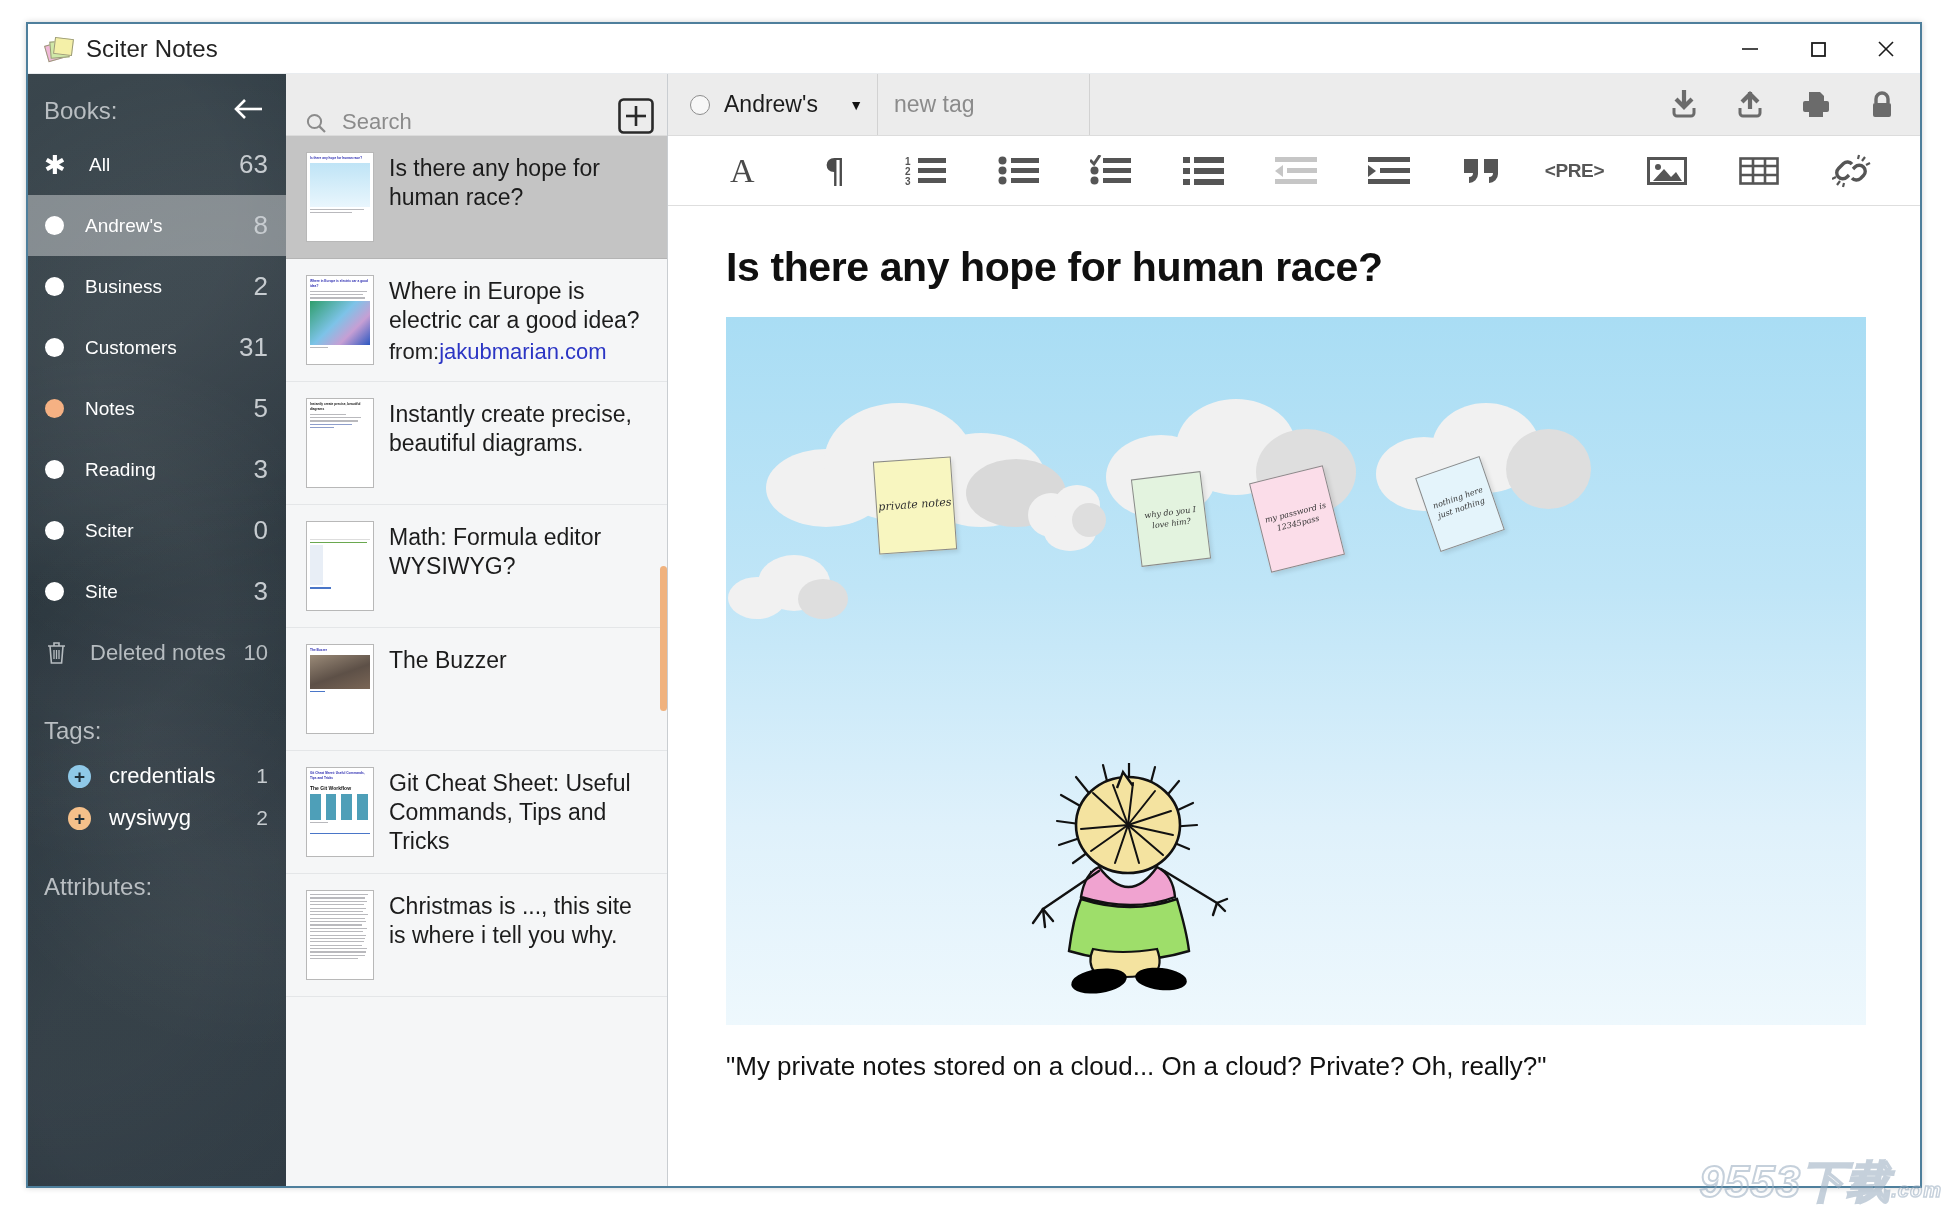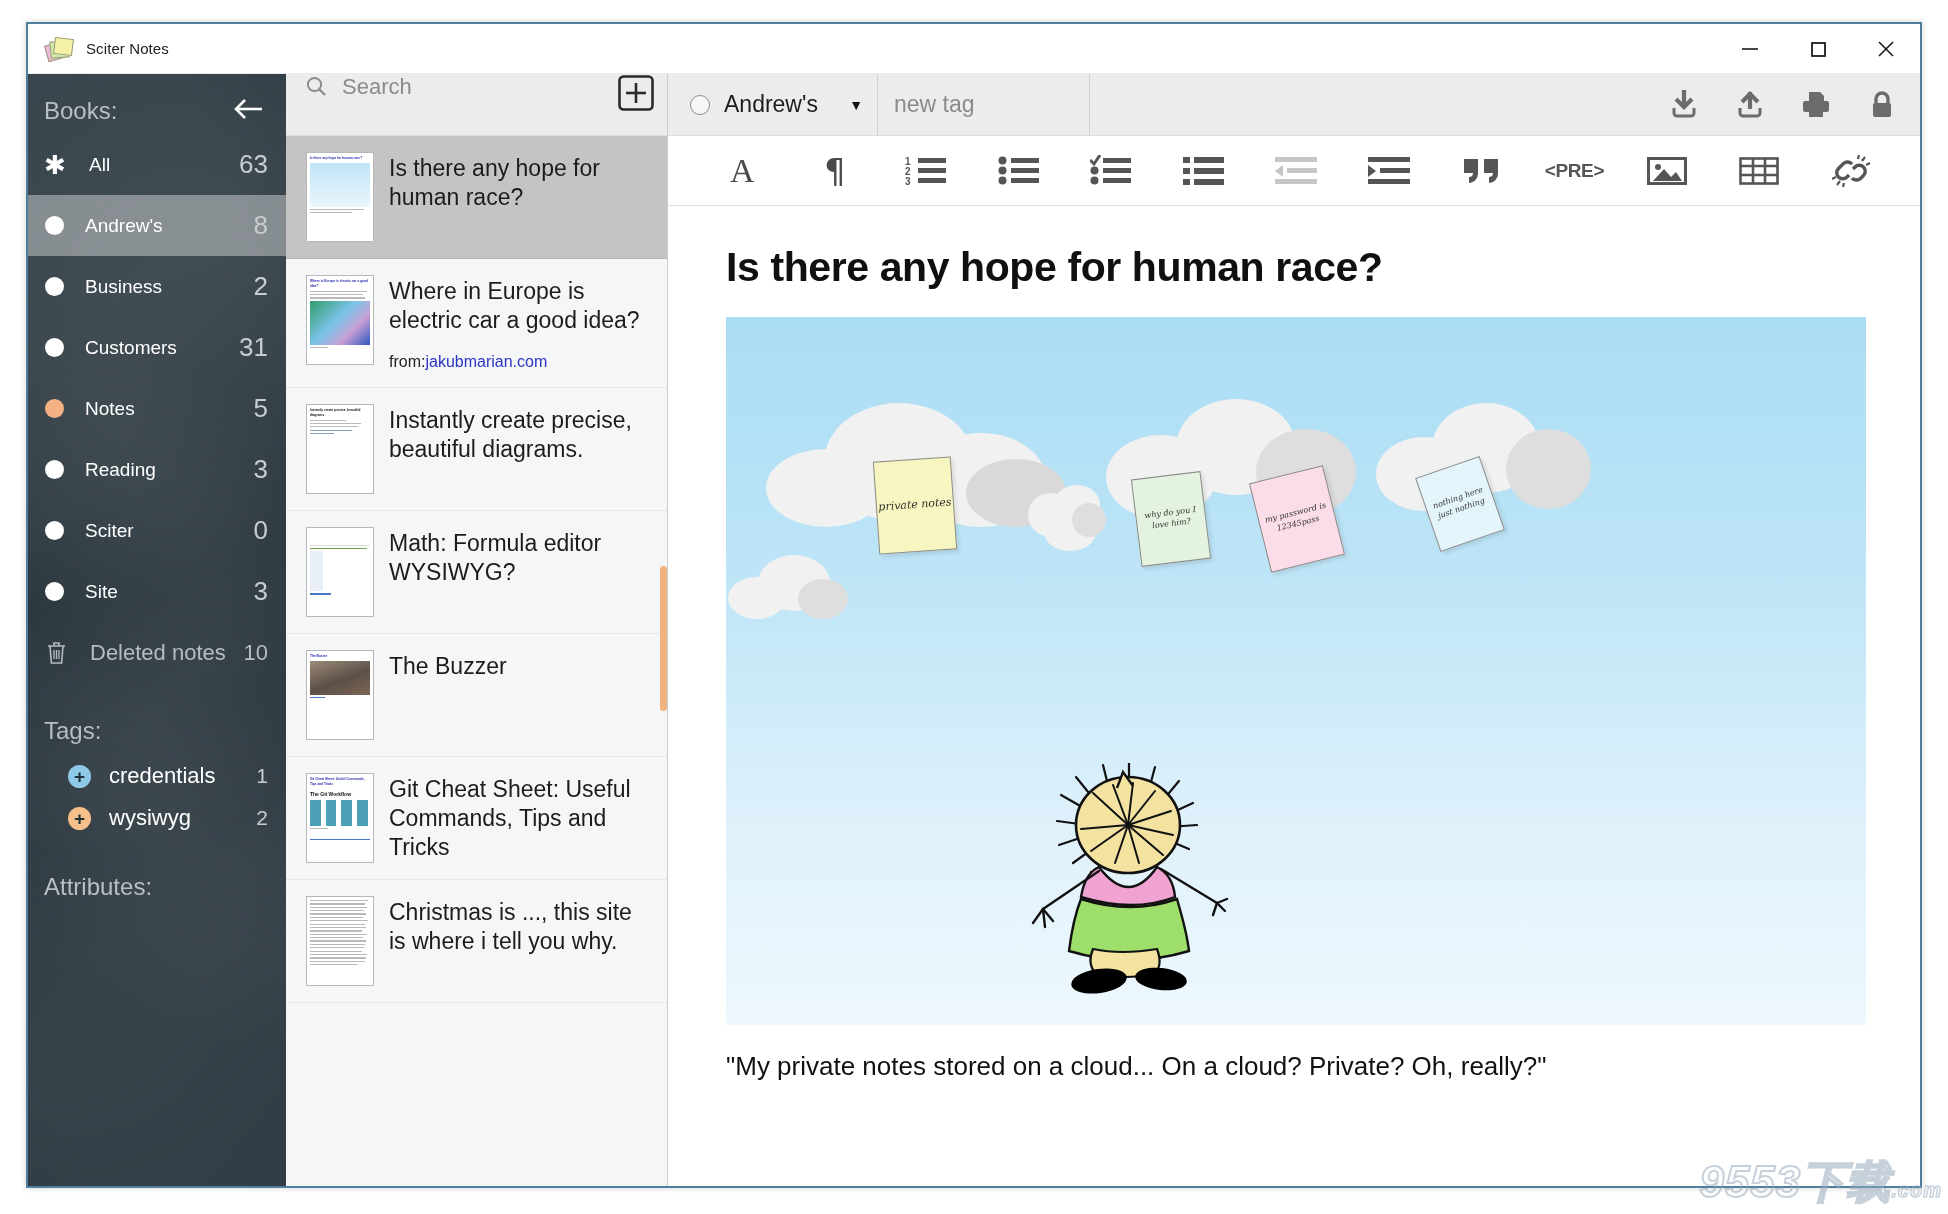--- a/index.html
+++ b/index.html
@@ -36,21 +36,21 @@
     width: 28px; height: 26px; position: relative;
   }
   #app-icon i {
     position: absolute; display: block;
     width: 19px; height: 17px; border: 1px solid #9a9a7a;
   }
   #app-icon i.p { background: #f0b8d8; left: 0; top: 7px; transform: rotate(-16deg); }
   #app-icon i.g { background: #cfe8a8; left: 4px; top: 5px; transform: rotate(-5deg); }
   #app-icon i.y { background: #f4f0a8; left: 8px; top: 2px; transform: rotate(7deg); }
   #app-title {
-    font-size: 15px; color: #222; letter-spacing: .1px;
+    font-size: 24px; color: #222; letter-spacing: .1px;
   }
   #win-controls { margin-left: auto; display: flex; height: 100%; }
   .win-btn {
     width: 68px; height: 100%;
     display: flex; align-items: center; justify-content: center;
     color: #1b1b1b; cursor: default;
   }
   .win-btn svg { display: block; }
 
   
@@ -123,21 +123,21 @@
   #notelist {
     width: 382px; flex: 0 0 382px;
     display: flex; flex-direction: column;
     border-right: 1px solid #c9cdd1;
     background: #f5f6f7;
     position: relative;
   }
   #search-bar {
     height: 62px; flex: 0 0 62px;
     background: #ececec;
-    display: flex; align-items: flex-start;
+    display: flex; align-items: flex-end;
     padding: 0 12px 0 18px;
     border-bottom: 1px solid #dcdcdc;
   }
   #search-input {
     border: 0; background: transparent; outline: none;
     font-family: inherit; font-size: 22px; color: #3c3c3c;
     margin-left: 14px; width: 230px;
   }
   #search-input::placeholder { color: #8b8b8b; }
   #add-note-btn {
@@ -167,21 +167,21 @@
   .note-thumb .t-lines i {
     display: block; height: 1.2px; background: #b9b9bd; margin-bottom: 2.2px;
   }
   .note-thumb .t-img {
     margin: 2px 3px; height: 44px; background: #cfe4f5;
   }
   .note-text { margin-left: 15px; padding-top: 2px; min-width: 0; }
   .note-title {
     font-size: 23px; color: #1c1c1c; line-height: 1.26;
   }
-  .note-from { font-size: 16px; color: #222; margin-top: 18px; }
+  .note-from { font-size: 22px; color: #222; margin-top: 4px; }
   .note-from a { color: #2b35c4; text-decoration: none; }
   #list-scrollbar {
     position: absolute; right: 0; width: 7px;
     background: #f0b27e; border-radius: 4px;
   }
 
   
   #editor { flex: 1 1 auto; display: flex; flex-direction: column; min-width: 0; background: #fff; }
   #meta-bar {
     height: 62px; flex: 0 0 62px;

